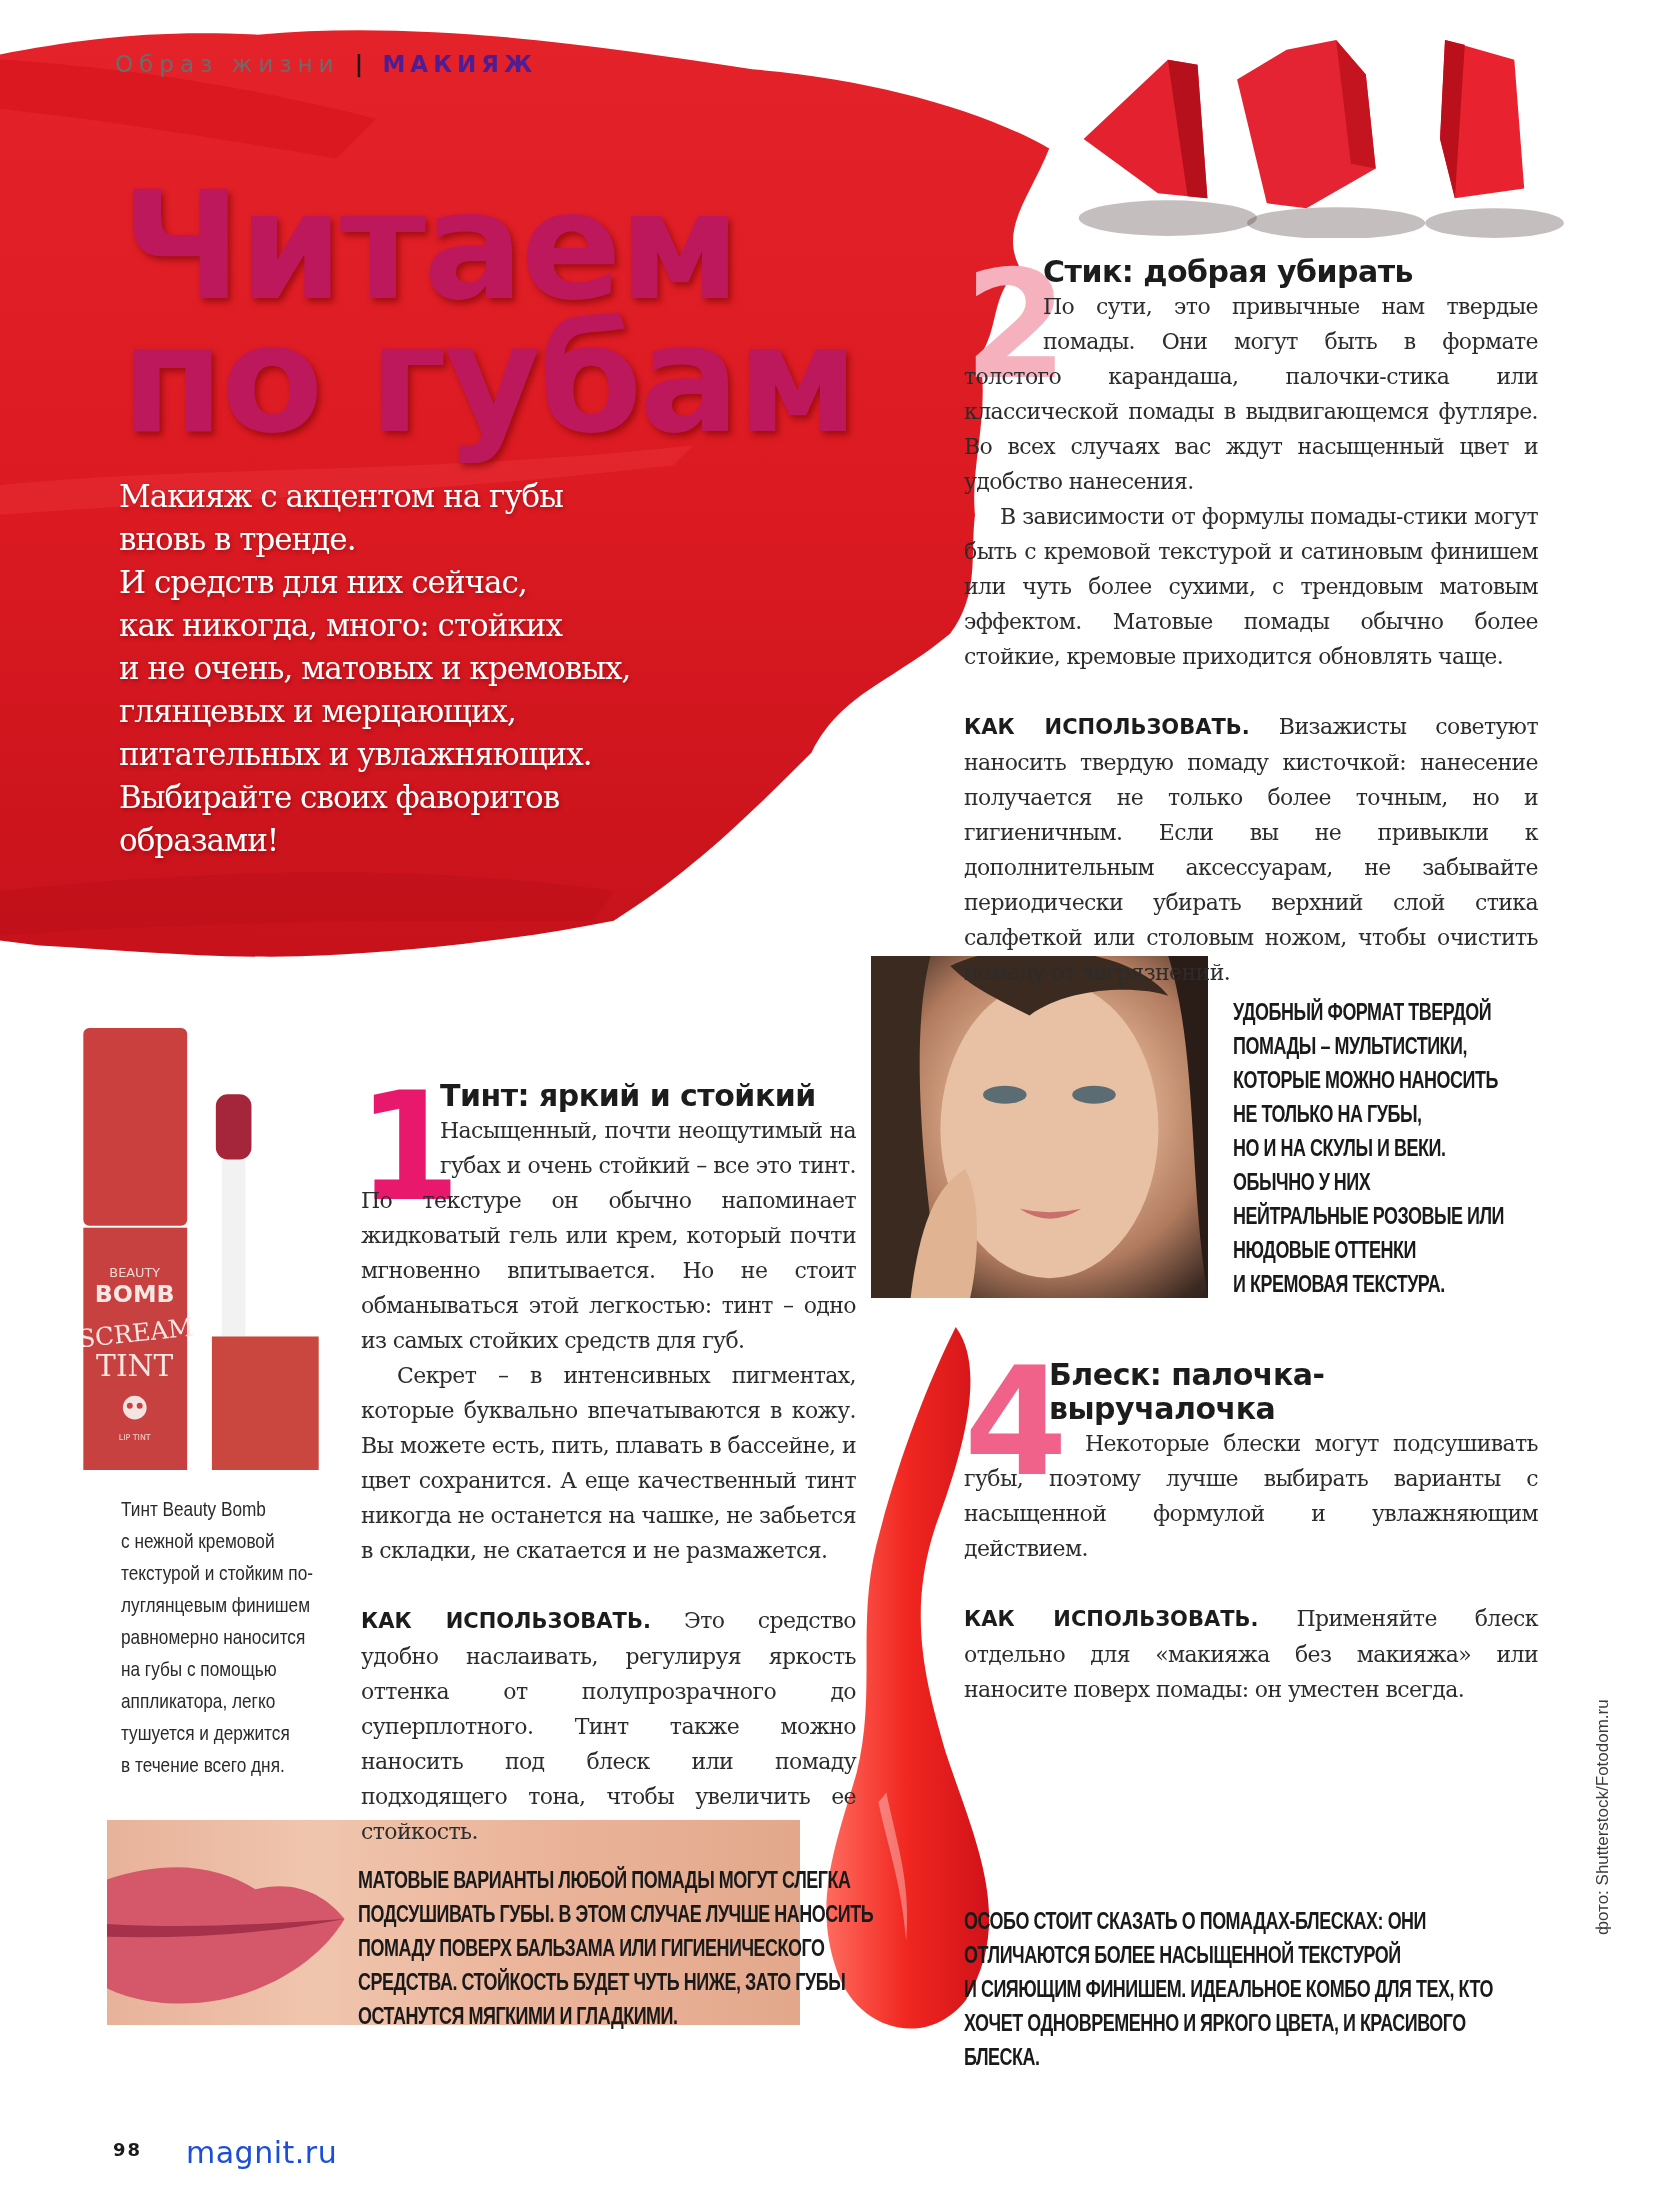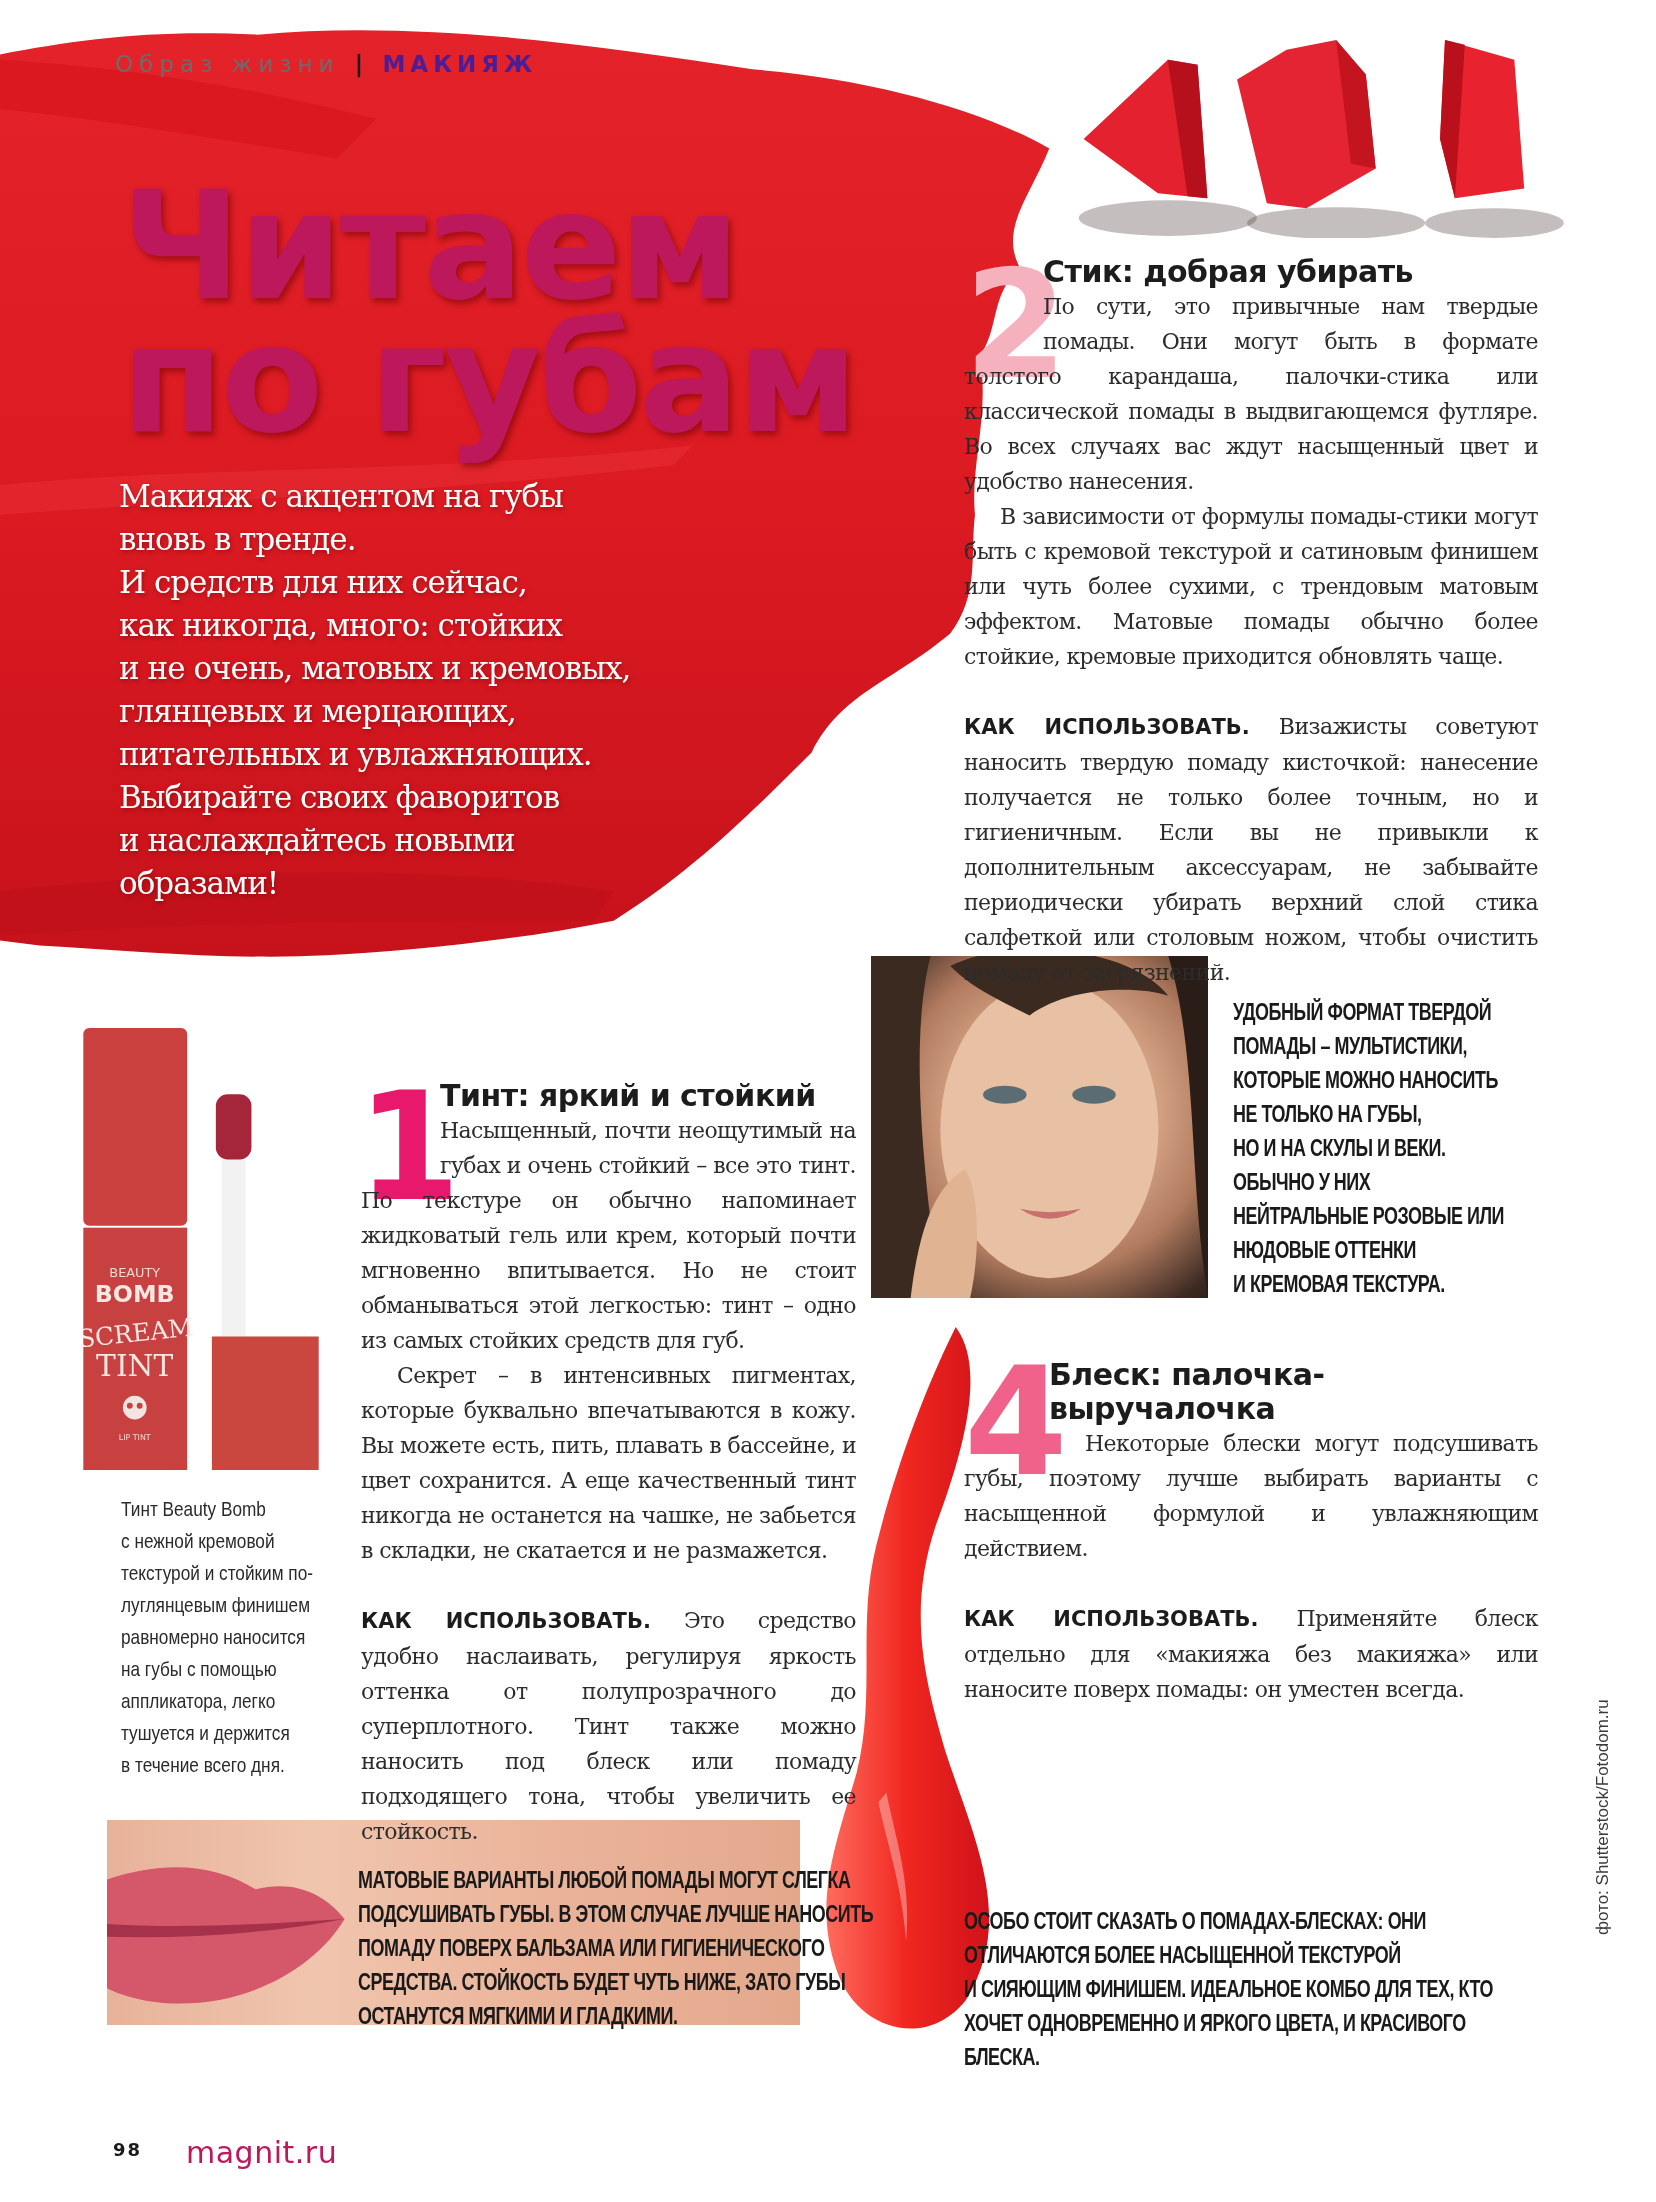--- a/index.html
+++ b/index.html
@@ -109,21 +109,21 @@
   }
   .gloss-smear { position: absolute; left: 817px; top: 1327px; width: 218px; height: 713px; z-index: 2; }
 
   
   .page-num {
     position: absolute; left: 113px; top: 2139px; z-index: 5;
     font-family: "DejaVu Sans", sans-serif; font-weight: bold; font-size: 18px; color: #1a1a1a; letter-spacing: 2px;
   }
   .site {
     position: absolute; left: 186px; top: 2135px; z-index: 5;
-    font-family: "DejaVu Sans", sans-serif; font-size: 30px; color: #be185d; letter-spacing: 0.5px;
+    font-family: "DejaVu Sans", sans-serif; font-size: 30px; color: #1d4ed8; letter-spacing: 0.5px;
   }
   .credit {
     position: absolute; left: 1593px; top: 1935px; z-index: 5;
     font-family: "Liberation Sans", sans-serif; font-size: 17px; color: #3a3a3a;
     transform: rotate(-90deg); transform-origin: left top; white-space: nowrap;
   }
 </style>
 </head>
 <body>
 
@@ -170,21 +170,20 @@
 
 <div class="lead">
   <div class="lead-line">Макияж с акцентом на губы</div>
   <div class="lead-line">вновь в тренде.</div>
   <div class="lead-line">И средств для них сейчас,</div>
   <div class="lead-line">как никогда, много: стойких</div>
   <div class="lead-line">и не очень, матовых и кремовых,</div>
   <div class="lead-line">глянцевых и мерцающих,</div>
   <div class="lead-line">питательных и увлажняющих.</div>
   <div class="lead-line">Выбирайте своих фаворитов</div>
-  <div class="lead-line">и наслаждайтесь новыми</div>
   <div class="lead-line">образами!</div>
 </div>
 
 <section class="block b2">
   <div class="num">2</div>
   <h2 class="block-head">Стик: добрая убирать</h2>
   <div class="body-text">
     <div class="float-pad"></div>
     <p>По сути, это привычные нам твердые помады. Они могут быть в формате толстого карандаша, палочки-стика или классической помады в выдвигающемся футляре. Во всех случаях вас ждут насыщенный цвет и  удобство нанесения.</p>
     <p class="indent">В зависимости от формулы помады-стики могут быть с кремовой текстурой и сатиновым финишем или чуть более сухими, с трендовым матовым эффектом. Матовые помады обычно более стойкие, кремовые приходится обновлять чаще.</p>

